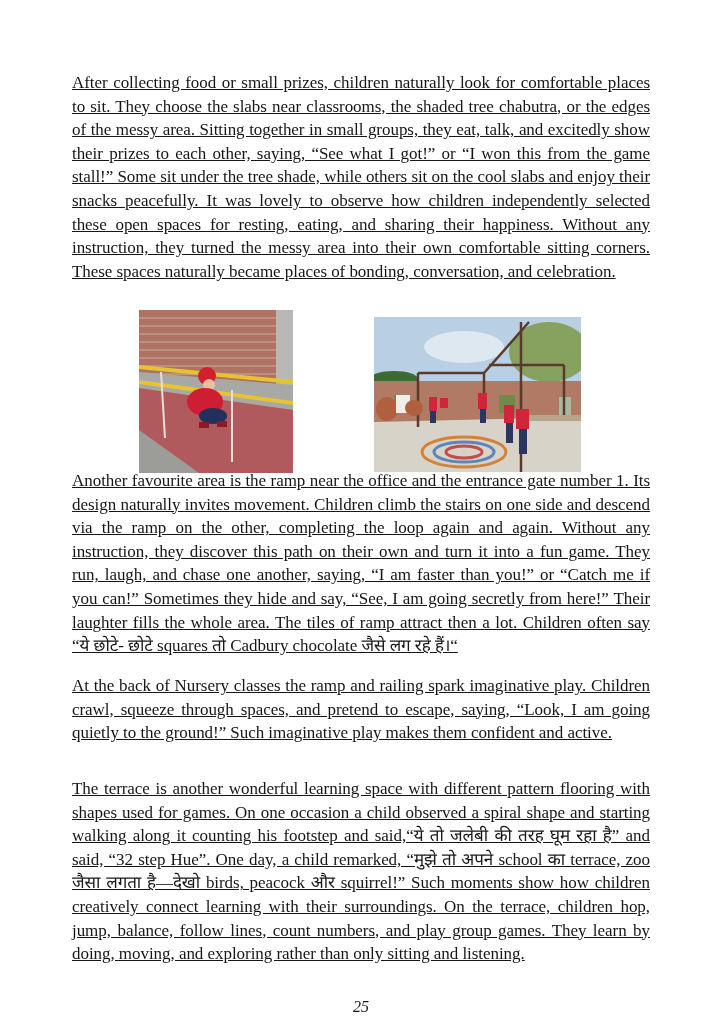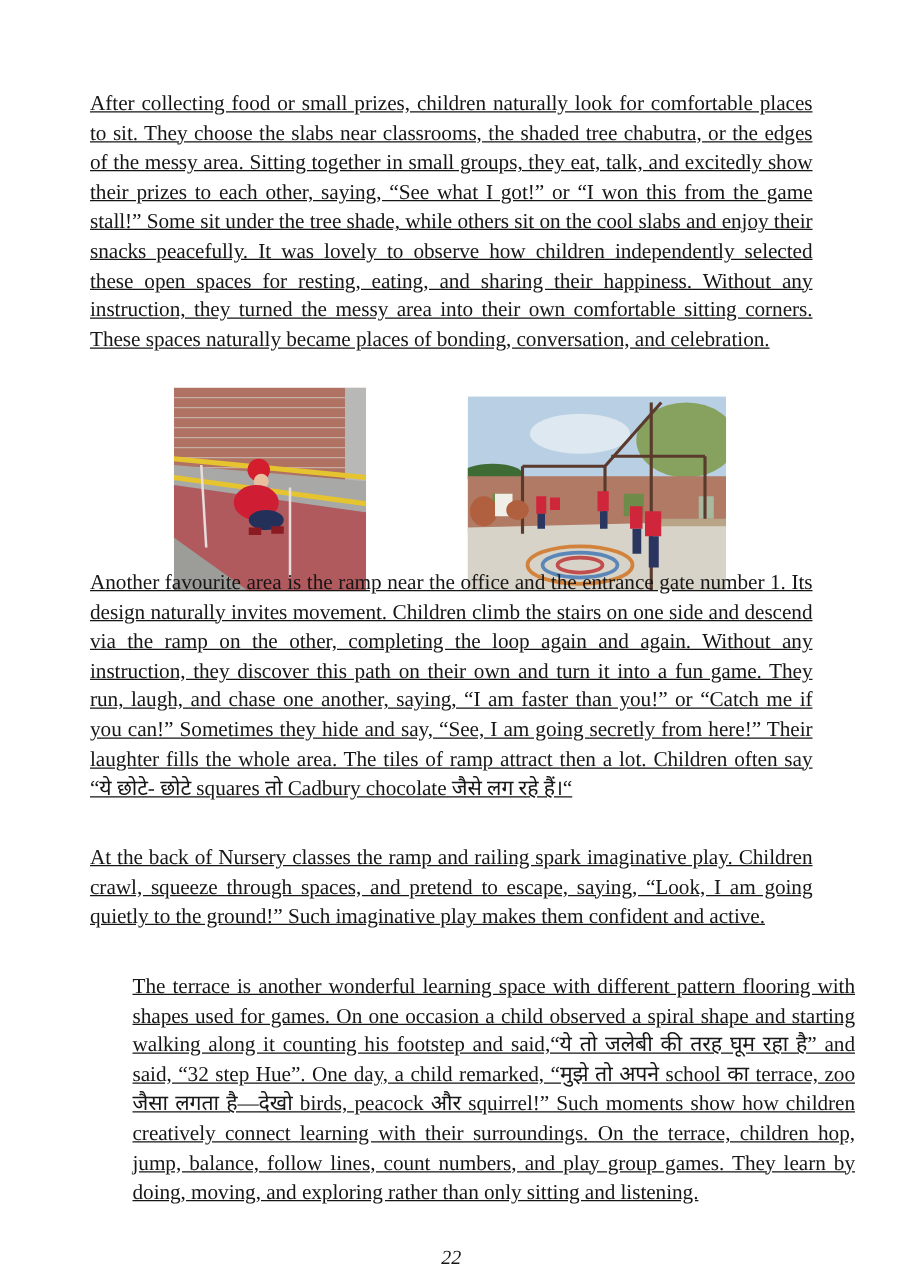--- a/index.html
+++ b/index.html
@@ -9,23 +9,23 @@
     color: #161616;
   }
   .para {
     position: absolute; left: 72px; width: 578px;
     font-size: 17px; line-height: 23.6px;
     text-align: justify; margin: 0;
     letter-spacing: -0.05px;
     text-decoration: underline;
   }
   #p1 { top: 71px; }
-  #p2 { top: 454px; }
+  #p2 { top: 469px; }
   #p3 { top: 674px; }
-  #p4 { top: 777px; margin-left: 34px; }
+  #p4 { top: 777px; }
   .photo { position: absolute; overflow: hidden; }
   #photo-ramp { left: 139px; top: 310px; width: 154px; height: 163px; }
   #photo-terrace { left: 374px; top: 317px; width: 207px; height: 155px; }
   .photo svg { display: block; width: 100%; height: 100%; }
   #page-number {
     position: absolute; left: 0; width: 722px; top: 998px;
     text-align: center; font-style: italic; font-size: 16px;
   }
 </style>
 </head>
@@ -115,13 +115,13 @@
       <rect x="132" y="106" width="7" height="20" fill="#2a3560"></rect>
     <rect x="142" y="92" width="13" height="20" fill="#d0263c"></rect>
       <rect x="145" y="112" width="8" height="25" fill="#2a3560"></rect>
   </svg>
 </div>
 
 <p class="para" id="p2">Another favourite area is the ramp near the office and the entrance gate number 1. Its design naturally invites movement. Children climb the stairs on one side and descend via the ramp on the other, completing the loop again and again. Without any instruction, they discover this path on their own and turn it into a fun game. They run, laugh, and chase one another, saying, “I am faster than you!” or “Catch me if you can!” Sometimes they hide and say, “See, I am going secretly from here!” Their laughter fills the whole area. The tiles of ramp attract then a lot. Children often say “ये छोटे- छोटे squares तो Cadbury chocolate जैसे लग रहे हैं।“</p>
 <p class="para" id="p3">At the back of Nursery classes the ramp and railing spark imaginative play. Children crawl, squeeze through spaces, and pretend to escape, saying, “Look, I am going quietly to the ground!” Such imaginative play makes them confident and active.</p>
 <p class="para" id="p4">The terrace is another wonderful learning space with different pattern flooring with shapes used for games. On one occasion a child observed a spiral shape and starting walking along it counting his footstep and said,“ये तो जलेबी की तरह घूम रहा है” and said, “32 step Hue”. One day, a child remarked, “मुझे तो अपने school का terrace, zoo जैसा लगता है—देखो birds, peacock और squirrel!” Such moments show how children creatively connect learning with their surroundings. On the terrace, children hop, jump, balance, follow lines, count numbers, and play group games. They learn by doing, moving, and exploring rather than only sitting and listening.</p>
 
-<div id="page-number">22</div>
+<div id="page-number">25</div>
 
 </body></html>

